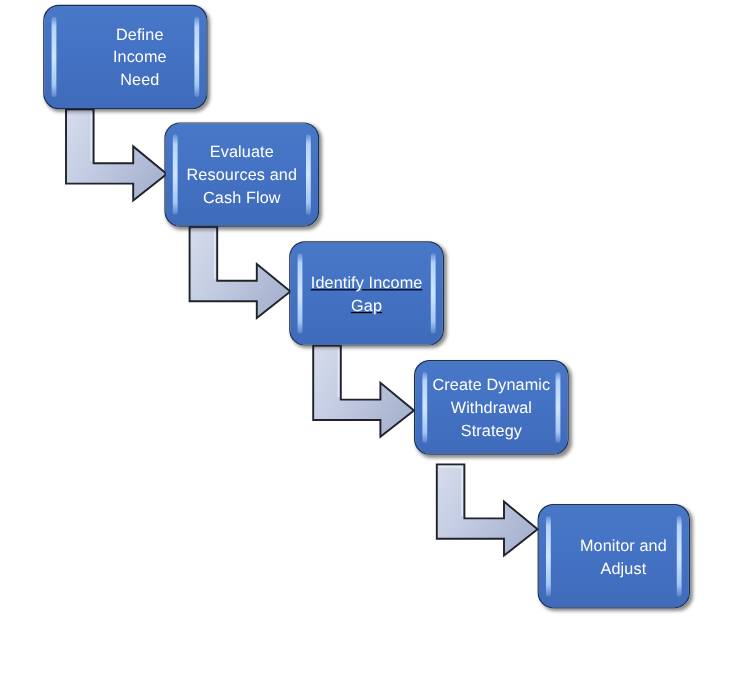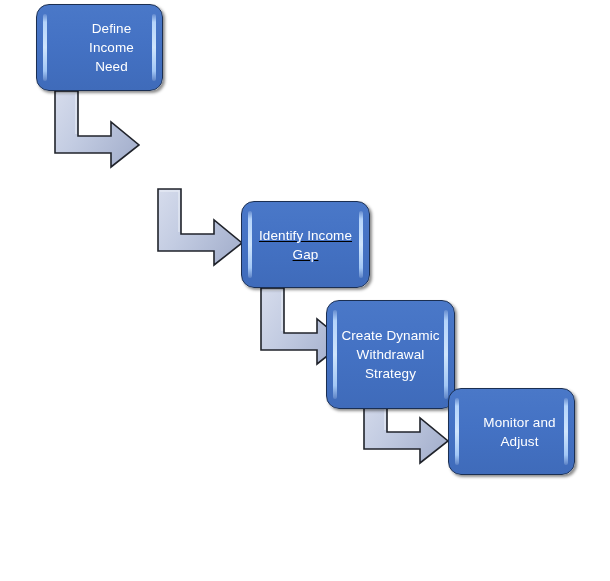--- a/index.html
+++ b/index.html
@@ -127,35 +127,40 @@
           <stop offset="0%" stop-color="#D6DCEC"></stop>
           <stop offset="45%" stop-color="#C3CCE2"></stop>
           <stop offset="100%" stop-color="#A9B4D0"></stop>
         </linearGradient>
       </defs>
       <path d="M4,2 L27,2 L27,47 L60,47 L60,33 L88,56 L60,78 L60,64 L4,64 Z" fill="url(#ag4)" stroke="#20232B" stroke-width="1.6" stroke-linejoin="miter"></path>
       <path d="M6,4 L25,4 L25,45 L25,45" fill="none" stroke="#E8ECF6" stroke-width="1.4" opacity="0.85"></path>
     </svg>
   </div>
 
-  <div class="node" style="left:36px; top:4px; width:127px; height:87px;padding-left:24px;">
+  <div class="node" style="left:36px; top:4px; width:137px; height:87px;padding-left:24px;">
     <div class="node-label">Define Income
 Need</div>
   </div>
 
+  <div class="node" style="left:137px; top:102px; width:129px; height:87px;">
+    <div class="node-label">Evaluate
+Resources and
+Cash Flow</div>
+  </div>
 
   <div class="node" style="left:241px; top:201px; width:129px; height:87px;text-decoration:underline;">
     <div class="node-label">Identify  Income
 Gap</div>
   </div>
 
-  <div class="node" style="left:326px; top:300px; width:129px; height:109px;">
+  <div class="node" style="left:345px; top:300px; width:129px; height:79px;">
     <div class="node-label">Create Dynamic
 Withdrawal
 Strategy</div>
   </div>
 
-  <div class="node" style="left:448px; top:388px; width:127px; height:87px;padding-left:16px;">
+  <div class="node" style="left:448px; top:420px; width:127px; height:87px;padding-left:16px;">
     <div class="node-label">Monitor  and
 Adjust</div>
   </div>
 
 </div>
 
 </body></html>

